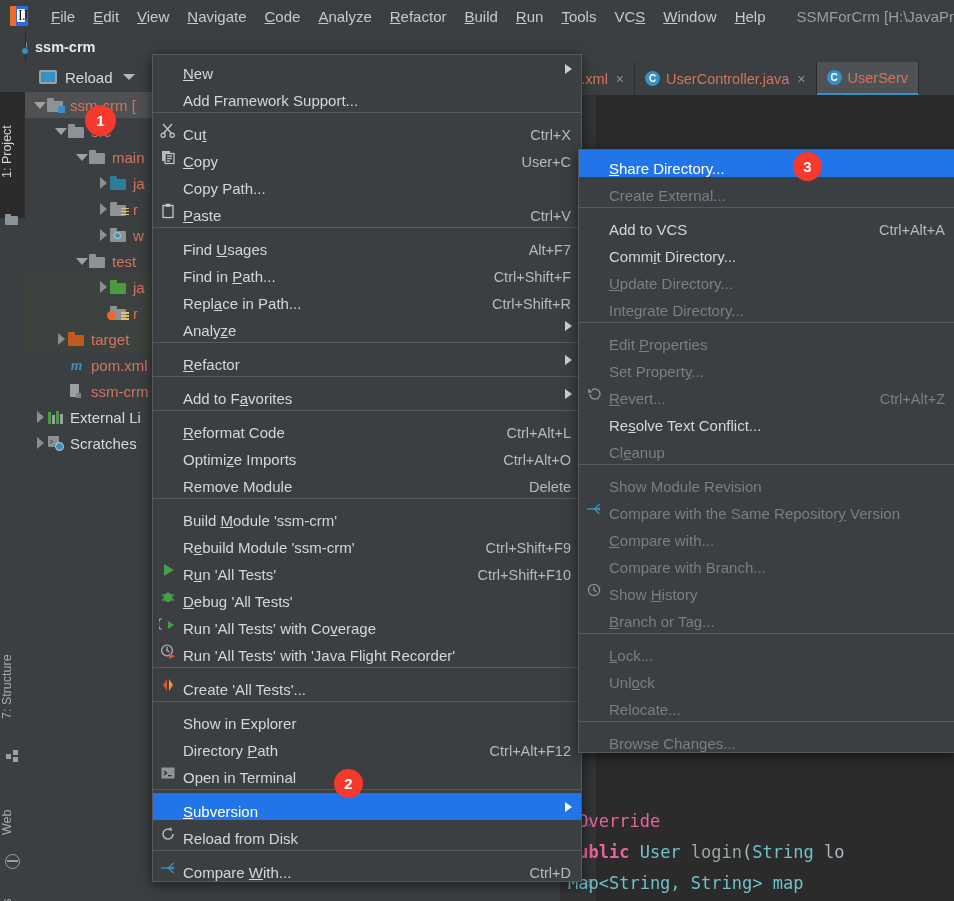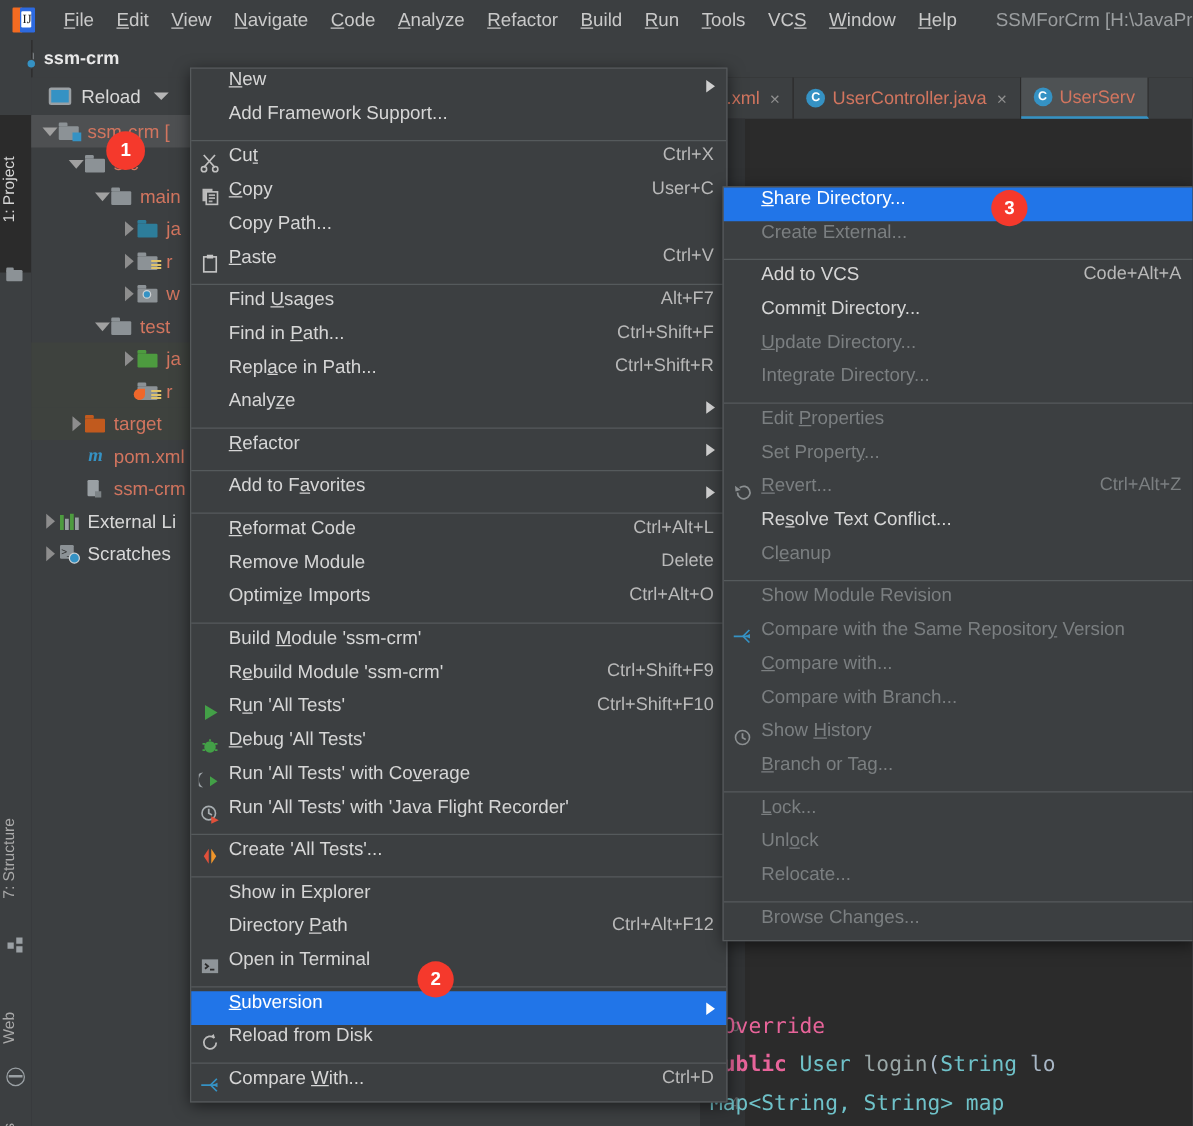--- a/index.html
+++ b/index.html
@@ -10,21 +10,21 @@
     font-size:14.5px;
     color:#bbbbbb;
     -webkit-font-smoothing:antialiased;
   }
   
   #menubar{position:absolute;left:0;top:0;width:954px;height:32px;background:#3c3f41;display:flex;align-items:center;}
   #app-logo{width:22px;height:22px;margin-left:8px;margin-right:12px;position:relative;flex:0 0 auto;}
   #app-logo .l1{position:absolute;left:2px;top:1px;width:8px;height:20px;background:#f36b21;border-radius:1px;}
   #app-logo .l2{position:absolute;left:8px;top:1px;width:12px;height:20px;background:#2d6ae0;border-radius:1px;}
   #app-logo .l3{position:absolute;left:9px;top:4px;width:8px;height:13px;background:#ffffff;border-radius:1px;}
-  #app-logo .l4{position:absolute;left:10px;top:6px;font-size:10px;color:#1b1b1b;font-family:"Liberation Serif",serif;line-height:9px;}
+  #app-logo .l4{position:absolute;left:10px;top:6px;font-size:14px;color:#1b1b1b;font-family:"Liberation Serif",serif;line-height:9px;}
   .mb-item{padding:4px 9px;color:#c9c9c9;font-size:15px;white-space:nowrap;}
   .mb-item u{text-decoration:underline;}
   #win-title{margin-left:22px;color:#9b9ea0;font-size:15px;white-space:nowrap;}
 
   
   #left-strip{position:absolute;left:0;top:32px;width:25px;height:869px;background:#3c3f41;border-right:1px solid #2b2b2b;}
   .vtab{position:absolute;left:0;width:25px;color:#a9a9a9;font-size:12.5px;
         writing-mode:vertical-rl;transform:rotate(180deg);text-align:center;white-space:nowrap;}
   #vtab-project{top:60px;height:120px;background:#2b2b2b;color:#d6d6d6;padding-top:6px;}
   #vtab-structure{top:600px;height:110px;}
@@ -90,21 +90,21 @@
   .kw{color:#e8649a;font-weight:bold;}
   .ann{color:#e8649a;}
   .ty{color:#6fc2c9;}
   .fn{color:#9aa7a7;}
   .pn{color:#a9b7c6;}
   #gutter{position:absolute;left:0;top:33px;width:36px;height:806px;background:#313335;}
   .gnum{position:absolute;right:4px;color:#606366;font-size:13px;font-family:"DejaVu Sans Mono",monospace;}
 
   
   .menu{position:absolute;background:#3c3f41;border:1px solid #565a5c;box-shadow:0 3px 12px rgba(0,0,0,.55);z-index:50;}
-  .mrow{position:relative;height:27px;display:flex;align-items:flex-start;padding-left:30px;padding-right:10px;
+  .mrow{position:relative;height:27px;display:flex;align-items:flex-end;padding-left:30px;padding-right:10px;
         font-size:15px;color:#d6d6d6;white-space:nowrap;}
   .mrow.dis{color:#7b7f81;}
   .mrow.sel{background:#2175e8;color:#ffffff;}
   .mrow .accel{position:absolute;right:10px;color:#b9b9b9;font-size:14.5px;}
   .mrow.dis .accel{color:#7b7f81;}
   .mrow .arrow{position:absolute;right:9px;width:0;height:0;border-top:5px solid transparent;border-bottom:5px solid transparent;border-left:7px solid #cfcfcf;}
   .mrow.sel .arrow{border-left-color:#fff;}
   .msep{height:1px;background:#555a5c;margin:3px 0;}
   .micon{position:absolute;left:6px;top:50%;transform:translateY(-50%);width:18px;height:18px;}
   .mrow u{text-decoration:underline;}
@@ -401,26 +401,26 @@
     <div class="mrow">
       <span><span>Add to F<u>a</u>vorites</span></span>
       <span class="arrow" style="top: 50%; transform: translateY(-50%);"></span>
     </div>
     <div class="msep"></div>
     <div class="mrow">
       <span><span><u>R</u>eformat Code</span></span>
       <span class="accel">Ctrl+Alt+L</span>
     </div>
     <div class="mrow">
+      <span><span>Optimi<u>z</u>e Imports</span></span>
+      <span class="accel">Ctrl+Alt+O</span>
+    </div>
+    <div class="mrow">
       <span>Remove Module</span>
       <span class="accel">Delete</span>
-    </div>
-    <div class="mrow">
-      <span><span>Optimi<u>z</u>e Imports</span></span>
-      <span class="accel">Ctrl+Alt+O</span>
     </div>
     <div class="msep"></div>
     <div class="mrow">
       <span><span>Build <u>M</u>odule 'ssm-crm'</span></span>
     </div>
     <div class="mrow">
       <span><span>R<u>e</u>build Module 'ssm-crm'</span></span>
       <span class="accel">Ctrl+Shift+F9</span>
     </div>
     <div class="mrow">
@@ -502,21 +502,21 @@
 <div class="menu" id="sub-menu" style="left:578px;top:149px;width:376px;">
     <div class="mrow sel">
       <span><span><u>S</u>hare Directory...</span></span>
     </div>
     <div class="mrow dis">
       <span>Create External...</span>
     </div>
     <div class="msep"></div>
     <div class="mrow">
       <span>Add to VCS</span>
-      <span class="accel">Code+Alt+A</span>
+      <span class="accel">Ctrl+Alt+A</span>
     </div>
     <div class="mrow">
       <span><span>Comm<u>i</u>t Directory...</span></span>
     </div>
     <div class="mrow dis">
       <span><span><u>U</u>pdate Directory...</span></span>
     </div>
     <div class="mrow dis">
       <span>Integrate Directory...</span>
     </div>

